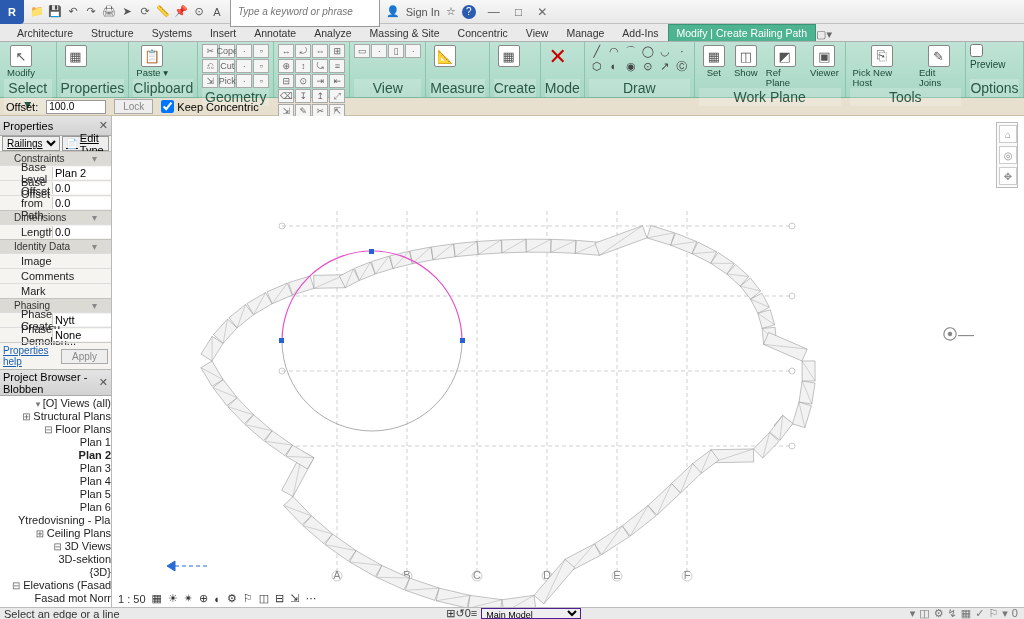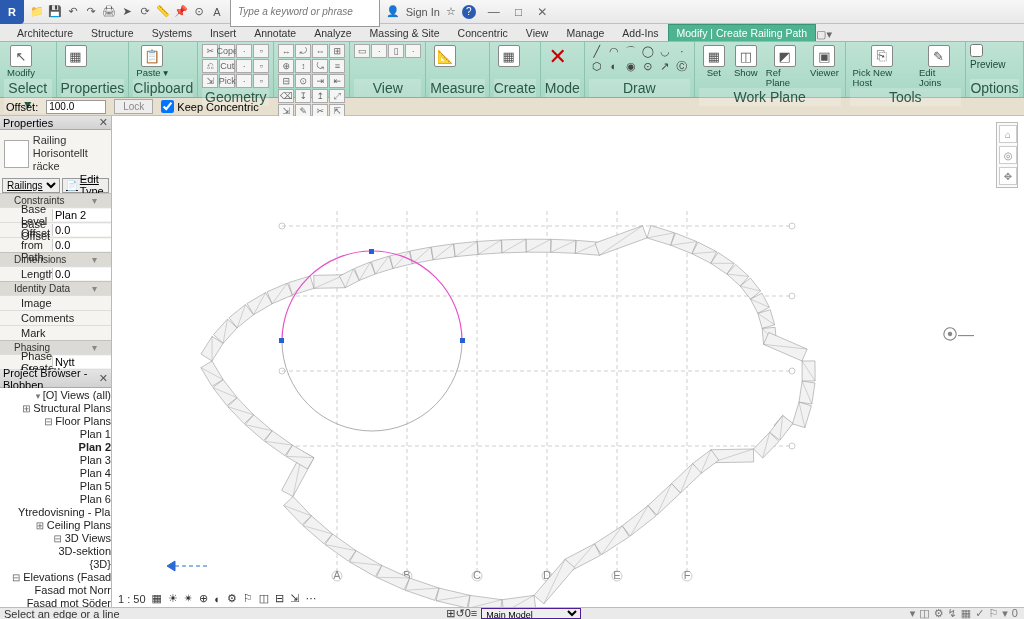--- a/index.html
+++ b/index.html
@@ -37,21 +37,21 @@
 .ribbon .drawgrid span{ width:16px; height:14px; font-size:11px; color:#444; display:flex; align-items:center; justify-content:center;}
 
 
 .optionsbar { height:18px; background:#e8e0cf; border-bottom:1px solid #c8bfa6; display:flex; align-items:center; gap:8px; padding:0 6px; font-size:10.5px;}
 .optionsbar input[type=text]{ width:60px; height:14px; border:1px solid #999; font-size:10px; padding:0 2px;}
 .optionsbar .btn { border:1px solid #aaa; background:#eee; padding:0 8px; height:15px; line-height:13px; font-size:10px; color:#888;}
 .optionsbar label{ display:flex; align-items:flex-end; gap:3px;}
 
 
 .leftcol { position:absolute; left:0; top:116px; width:112px; bottom:12px; background:#f2f0eb; border-right:1px solid #b8b8b8; display:flex; flex-direction:column;}
-.panelhead { height:18px; background:linear-gradient(#e4e4e4,#d2d2d2); border-bottom:1px solid #aaa; display:flex; align-items:center; justify-content:space-between; padding:0 3px; font-size:10.5px;}
+.panelhead { height:26px; background:linear-gradient(#e4e4e4,#d2d2d2); border-bottom:1px solid #aaa; display:flex; align-items:center; justify-content:space-between; padding:0 3px; font-size:10.5px;}
 .panelhead .x { cursor:pointer; color:#555;}
 
 
 .props { flex:0 0 auto; background:#f6f4f0; border-bottom:1px solid #b8b8b8; display:flex; flex-direction:column;}
 .props .thumbrow { display:flex; align-items:center; padding:4px; gap:4px;}
 .props .thumb { width:28px; height:28px; background:#fff; border:1px solid #aaa;}
 .props .typebox { font-size:10px; color:#333; line-height:1.2;}
 .props .row { display:flex; align-items:center; height:15px; border-top:1px solid #ddd; font-size:10px;}
 .props .row .k { width:52px; padding-left:21px; color:#222;}
 .props .row .v { flex:1; background:#fff; border-left:1px solid #ccc; padding-left:2px;}
@@ -319,27 +319,20 @@
     <span>Keep Concentric</span>
   </label>
 </div>
 
 <div class="leftcol">
 
   <div class="props" style="height:254px;">
     <div class="panelhead">
       <span>Properties</span>
       <span class="x">✕</span>
-    </div>
-    <div class="thumbrow">
-      <div class="thumb"></div>
-      <div class="typebox">
-        <div>Railing</div>
-        <div>Horisontellt räcke</div>
-      </div>
     </div>
     <div class="catrow">
       <select>
         <option>Railings</option>
       </select>
       <div class="edit">📄<span>Edit Type</span></div>
     </div>
     <div id="prop-groups">
         <div class="grouphead">Constraints</div>
         <div class="row">

